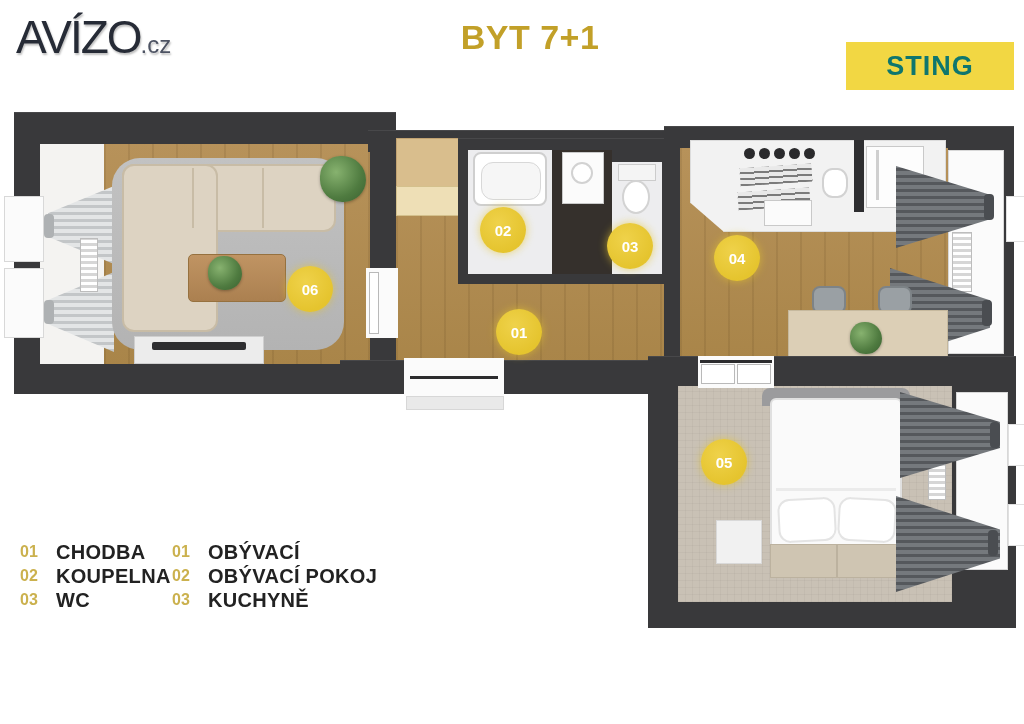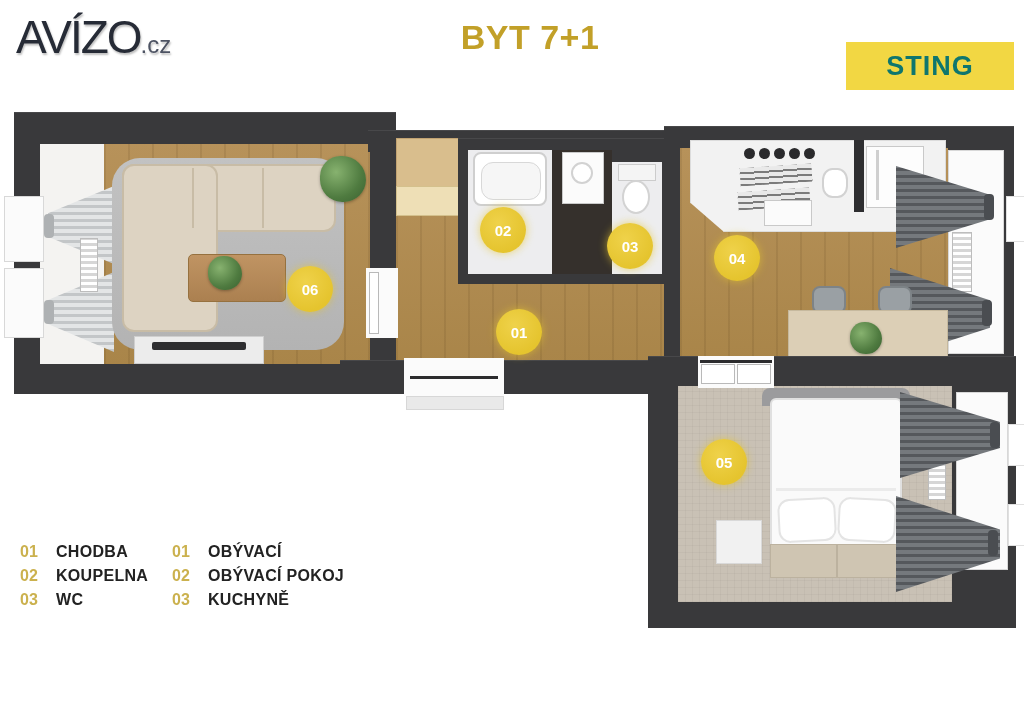--- a/index.html
+++ b/index.html
@@ -83,21 +83,21 @@
   
   .marker{width:46px;height:46px;border-radius:50%;
           background:radial-gradient(circle at 40% 35%,#efd24a,#e5c42e 70%);
           box-shadow:0 0 8px rgba(229,196,46,.65);
           display:flex;align-items:center;justify-content:center;
           color:#fff;font-weight:bold;font-size:15px;z-index:30;}
 
   
   .legend-row{display:flex;gap:10px;height:24px;align-items:center;}
   .legend-num{color:#cbb14e;font-weight:bold;font-size:16px;width:26px;}
-  .legend-label{color:#222222;font-weight:bold;font-size:16px;letter-spacing:.3px;}
+  .legend-label{color:#222222;font-weight:bold;font-size:20px;letter-spacing:.3px;}
 </style>
 </head>
 <body>
 
 <div class="abs logo">
   <span>AVÍZO</span><span class="cz">.cz</span>
 </div>
 <div class="abs title">BYT 7+1</div>
 <div class="abs badge">STING</div>
 

